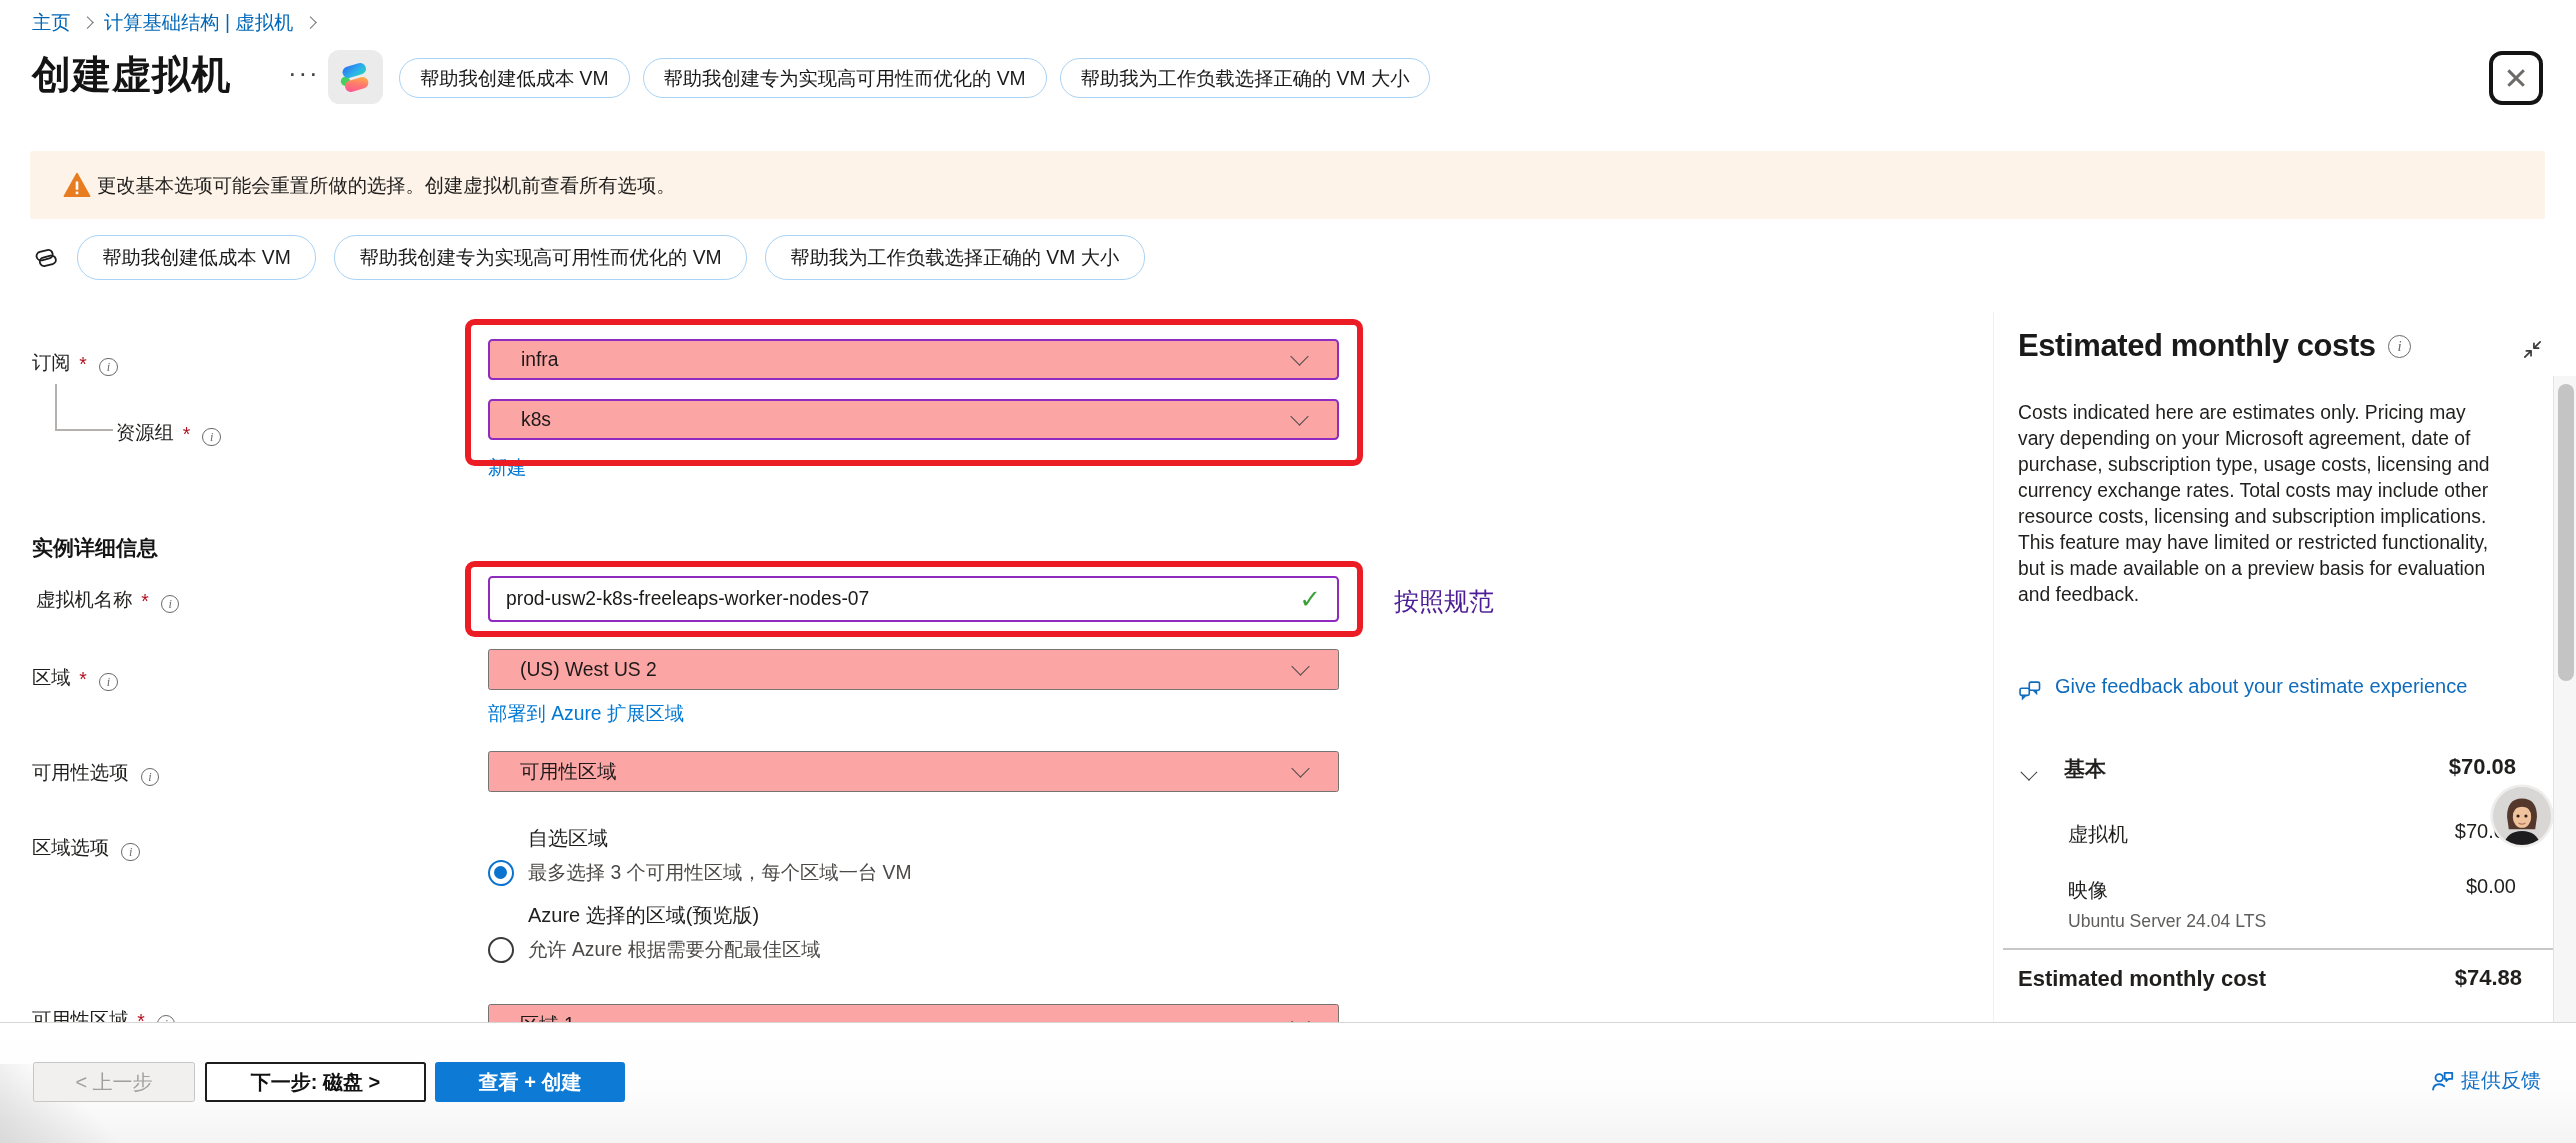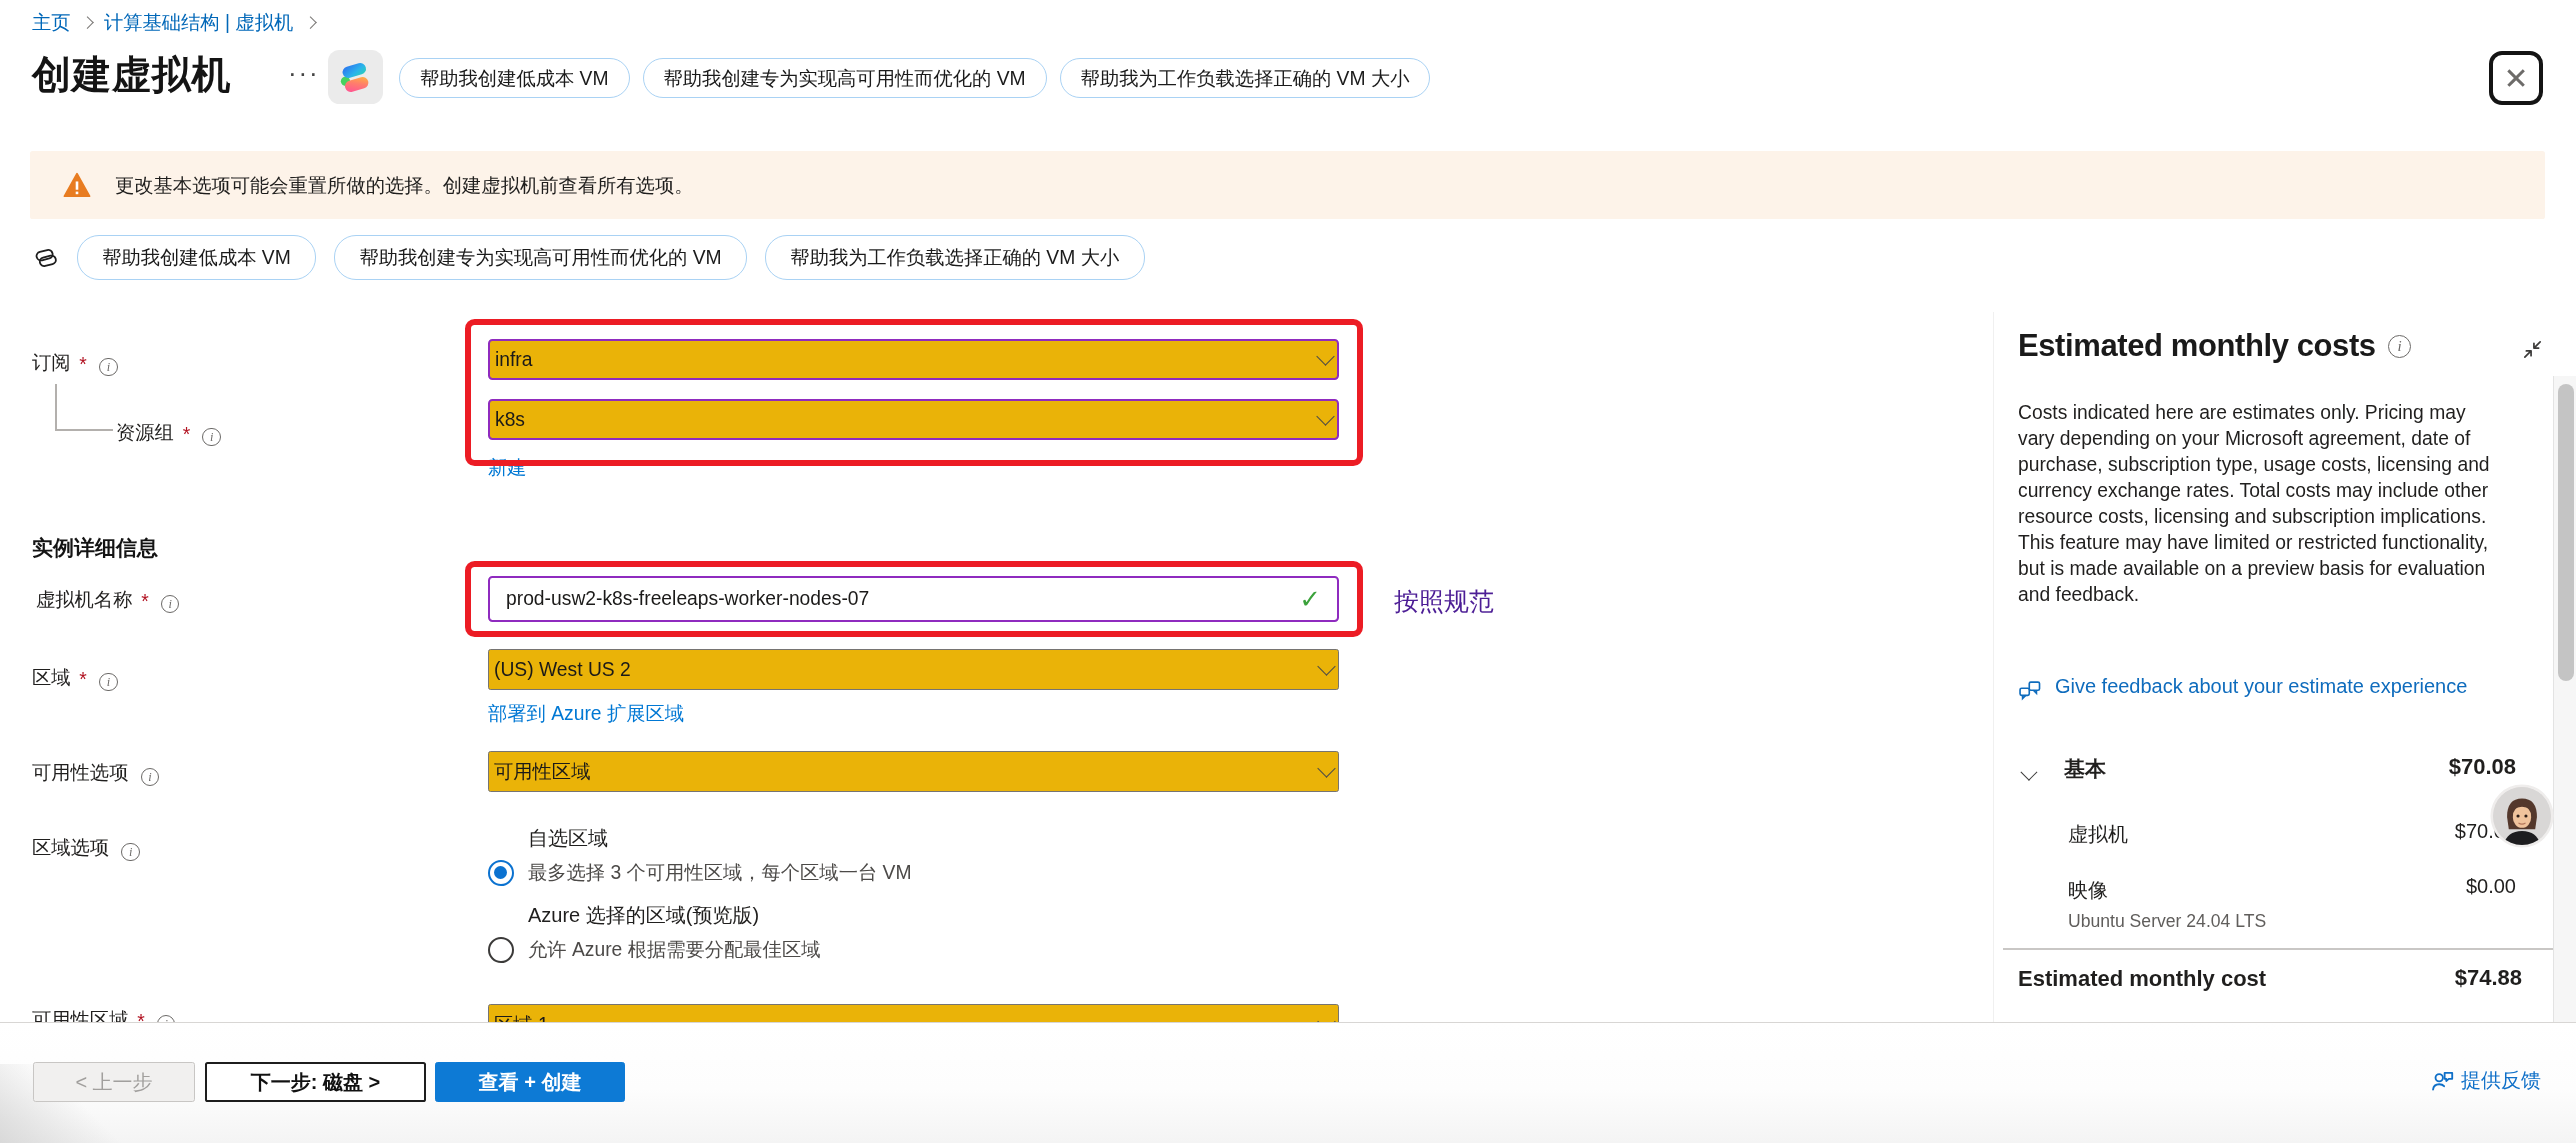--- a/index.html
+++ b/index.html
@@ -14,30 +14,30 @@
   .crumb{ color:#0067b8; cursor:pointer; }
   .crumb-sep{ width:8.8px; height:8.8px; border-right:1.8px solid #7a7876; border-top:1.8px solid #7a7876; transform:rotate(45deg); margin:0 1.8px; }
   
   .page-title{ position:absolute; left:32px; top:48px; font-size:39px; font-weight:bold; color:#141414; letter-spacing:0.9px; }
   .more-dots{ position:absolute; left:288px; top:58px; font-size:26px; color:#444; letter-spacing:1.8px; }
   .copilot-btn{ position:absolute; left:328px; top:50px; width:55px; height:54px; background:#ebebeb; border-radius:11.4px; display:flex; align-items:center; justify-content:center; cursor:pointer; }
   .pill-row1{ position:absolute; left:399px; top:58px; display:flex; gap:13px; }
   .pill{ height:40px; background:#fff; border:1.8px solid #a9d2f4; border-radius:20px; display:inline-flex; align-items:center; padding:0 20px; font-size:19.3px; color:#1b1b1b; white-space:nowrap; cursor:pointer; }
   .close-btn{ position:absolute; left:2489px; top:51px; width:54px; height:54px; border:4.4px solid #141414; border-radius:13px; background:#fff; display:flex; align-items:center; justify-content:center; font-size:30px; color:#6d6b69; cursor:pointer; }
   
-  .banner{ position:absolute; left:30px; top:151px; width:2515px; height:68px; background:#fdf3e9; border-radius:2.6px; display:flex; align-items:center; padding:0 0 0 32px; gap:23px; }
+  .banner{ position:absolute; left:30px; top:151px; width:2515px; height:68px; background:#fdf3e9; border-radius:2.6px; display:flex; align-items:center; padding:0 0 0 32px; gap:5px; }
   .banner-text{ font-size:19.3px; color:#1f1e1d; }
   
   .sugg-row2{ position:absolute; left:33px; top:235px; display:flex; align-items:center; gap:17.6px; }
   .pill2{ height:45px; background:#fff; border:1.8px solid #a9d2f4; border-radius:22px; display:inline-flex; align-items:center; padding:0 24.6px; font-size:19.3px; color:#1b1b1b; white-space:nowrap; cursor:pointer; }
   
   .flabel{ position:absolute; display:flex; align-items:flex-end; gap:7px; font-size:19.3px; color:#201f1e; }
   .req{ color:#b21322; margin-left:1.8px; }
   .info-i{ width:18.4px; height:18.4px; border:1.2px solid #6b6967; border-radius:50%; color:#6b6967; font-size:12.3px; line-height:1; display:inline-flex; align-items:center; justify-content:center; font-family:"Liberation Serif",serif; font-style:italic; margin-left:5.3px; cursor:pointer; flex:0 0 auto; }
-  .dropdown{ position:absolute; left:488px; width:851px; height:41px; background:#eab308; border:1.4px solid #767472; border-radius:2.6px; display:flex; align-items:center; justify-content:space-between; padding:0 5px; font-size:19.3px; color:#1b1a19; cursor:pointer; }
+  .dropdown{ position:absolute; left:488px; width:851px; height:41px; background:#fca5a5; border:1.4px solid #767472; border-radius:2.6px; display:flex; align-items:center; justify-content:space-between; padding:0 31px; font-size:19.3px; color:#1b1a19; cursor:pointer; }
   .dropdown.purple{ border:2.6px solid #8f2bbf; border-radius:4.4px; }
   .chev-down{ width:13px; height:13px; border-left:1.9px solid #4c4a48; border-bottom:1.9px solid #4c4a48; transform:rotate(-45deg); margin-top:-7px; flex:0 0 auto; }
   .textfield{ position:absolute; left:488px; width:851px; height:46px; background:#fff; border:2.6px solid #8f2bbf; border-radius:4.4px; display:flex; align-items:center; justify-content:space-between; padding:0 16px; font-size:19.3px; color:#1b1a19; }
   .link{ color:#0078d4; font-size:19.3px; cursor:pointer; }
   .connector-v{ position:absolute; left:55px; top:384px; width:1.8px; height:47px; background:#b3b0ad; }
   .connector-h{ position:absolute; left:55px; top:429px; width:58px; height:1.8px; background:#b3b0ad; }
   .section-h{ position:absolute; left:32px; top:534px; font-size:21px; font-weight:bold; color:#141414; }
   .redbox{ position:absolute; border:6.1px solid #ec1c24; border-radius:9.7px; z-index:20; pointer-events:none; }
   .annotation{ position:absolute; left:1394px; top:585px; font-size:25px; color:#4c1d95; }
   .check{ color:#3ba23b; font-size:26px; font-weight:bold; }

